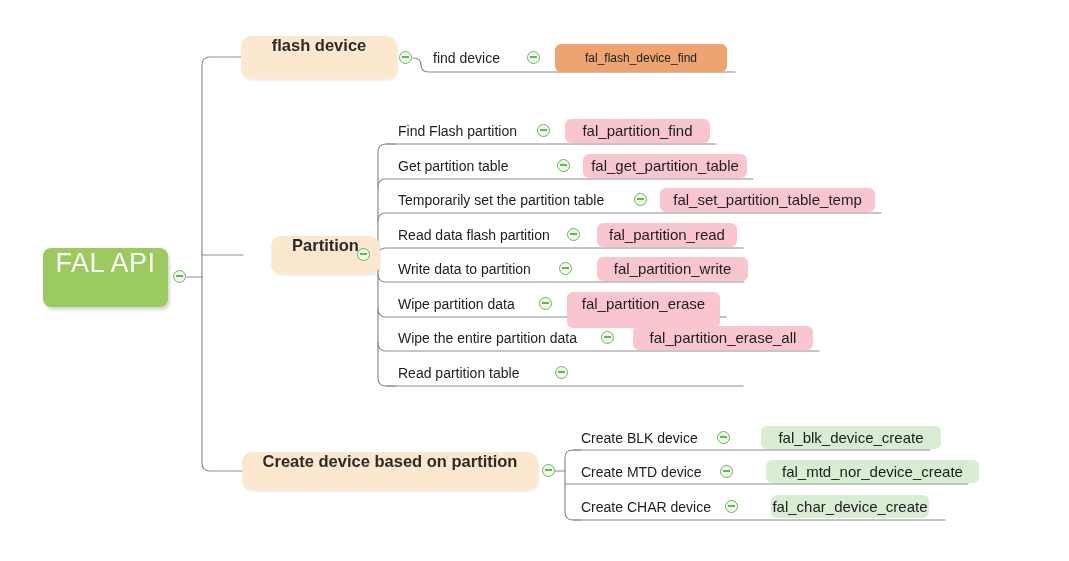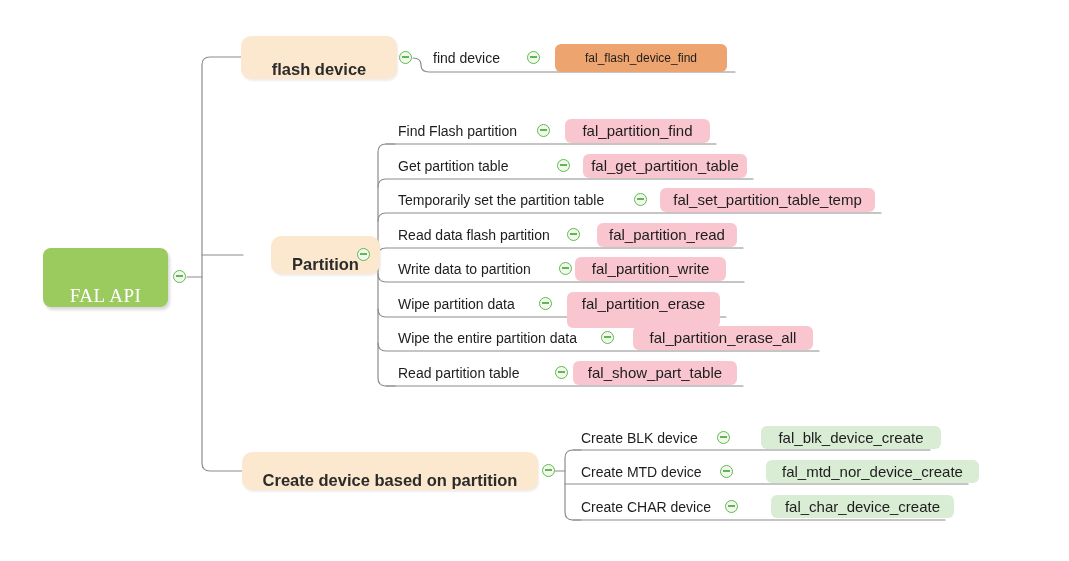--- a/index.html
+++ b/index.html
@@ -5,25 +5,25 @@
   :root{
     --canvas-bg:#ffffff; --root-bg:#9bca5e; --root-text:#ffffff;
     --branch-bg:#fce8cf; --node-text:#2b2b2b;
     --api-flash-bg:#eda46e; --api-partition-bg:#f9c6d0; --api-create-bg:#d9ecd4;
     --connector:#8c8c8c; --collapse-green:#5fb953; --collapse-fill:#f2f9ec;
   }
   html,body{margin:0;padding:0;}
   body{font-family:"Liberation Sans","DejaVu Sans",sans-serif;background:#fff;}
   .canvas{position:relative;width:1069px;height:561px;background:var(--canvas-bg);overflow:hidden;}
   .canvas svg{position:absolute;left:0;top:0;}
-  .node{position:absolute;display:flex;align-items:flex-end;justify-content:center;
+  .node{position:absolute;display:flex;align-items:flex-start;justify-content:center;
         color:var(--node-text);white-space:nowrap;box-sizing:border-box;}
   .root-node{background:var(--root-bg);color:var(--root-text);border-radius:8px;
-        font-size:19px;font-weight:500;letter-spacing:.5px;
-        box-shadow:2px 3px 3px rgba(0,0,0,.15);font-family:Liberation Serif, serif;}
+        font-size:27px;font-weight:500;letter-spacing:.5px;
+        box-shadow:2px 3px 3px rgba(0,0,0,.15);}
   .branch-node{background:var(--branch-bg);border-radius:10px;font-size:16.5px;font-weight:600;
         box-shadow:1px 2px 2px rgba(0,0,0,.07);}
   .leaf-label{position:absolute;font-size:14px;height:18px;line-height:18px;
         color:#1d1d1d;white-space:nowrap;}
   .api-node{position:absolute;border-radius:6px;font-size:15px;text-align:center;
         color:#1d1d1d;white-space:nowrap;box-sizing:border-box;}
   .api-flash{background:var(--api-flash-bg);}
   .api-partition{background:var(--api-partition-bg);}
   .api-create{background:var(--api-create-bg);margin-left:16px;}
   .micon{position:absolute;width:13px;height:13px;border-radius:50%;
@@ -94,44 +94,43 @@
   <div class="leaf-label" style="left:398px;top:191px;">Temporarily set the partition table</div>
   <span class="micon" style="left:634px;top:193px;"></span>
   <div class="api-node api-partition" style="left:660px;top:188px;width:215px;height:24px;line-height:24px;">fal_set_partition_table_temp</div>
 
   <div class="leaf-label" style="left:398px;top:226px;">Read data flash partition</div>
   <span class="micon" style="left:567px;top:228px;"></span>
   <div class="api-node api-partition" style="left:597px;top:223px;width:140px;height:24px;line-height:24px;">fal_partition_read</div>
 
   <div class="leaf-label" style="left:398px;top:260px;">Write data to partition</div>
   <span class="micon" style="left:559px;top:262px;"></span>
-  <div class="api-node api-partition" style="left:575px;top:257px;width:151px;height:24px;line-height:24px;">fal_partition_write</div>
+  <div class="api-node api-partition" style="left:597px;top:257px;width:151px;height:24px;line-height:24px;">fal_partition_write</div>
 
   <div class="leaf-label" style="left:398px;top:295px;">Wipe partition data</div>
   <span class="micon" style="left:539px;top:297px;"></span>
   <div class="api-node api-partition" style="left:567px;top:292px;width:153px;height:36px;line-height:24px;">fal_partition_erase</div>
 
   <div class="leaf-label" style="left:398px;top:329px;">Wipe the entire partition data</div>
   <span class="micon" style="left:601px;top:331px;"></span>
   <div class="api-node api-partition" style="left:633px;top:326px;width:180px;height:24px;line-height:24px;">fal_partition_erase_all</div>
 
   <div class="leaf-label" style="left:398px;top:364px;">Read partition table</div>
   <span class="micon" style="left:555px;top:366px;"></span>
-  <div class="api-node api-partition" style="left:573px;top:361px;width:164px;height:24px;line-height:24px;">fal_show_part_table</div>
 
   <div class="node branch-node" style="left:242px;top:452px;width:296px;height:38px;">
     <span>Create device based on partition</span>
   </div>
   <span class="micon" style="left:542px;top:464px;"></span>
 
   <div class="leaf-label" style="left:581px;top:429px;">Create BLK device</div>
   <span class="micon" style="left:717px;top:431px;"></span>
   <div class="api-node api-create" style="left:745px;top:426px;width:180px;height:23px;line-height:23px;">fal_blk_device_create</div>
 
   <div class="leaf-label" style="left:581px;top:463px;">Create MTD device</div>
   <span class="micon" style="left:720px;top:465px;"></span>
   <div class="api-node api-create" style="left:750px;top:460px;width:213px;height:23px;line-height:23px;">fal_mtd_nor_device_create</div>
 
   <div class="leaf-label" style="left:581px;top:498px;">Create CHAR device</div>
   <span class="micon" style="left:725px;top:500px;"></span>
-  <div class="api-node api-create" style="left:755px;top:495px;width:183px;height:23px;line-height:23px;">fal_char_device_create</div>
+  <div class="api-node api-create" style="left:755px;top:495px;width:158px;height:23px;line-height:23px;">fal_char_device_create</div>
 
 </div>
 
 </body></html>

